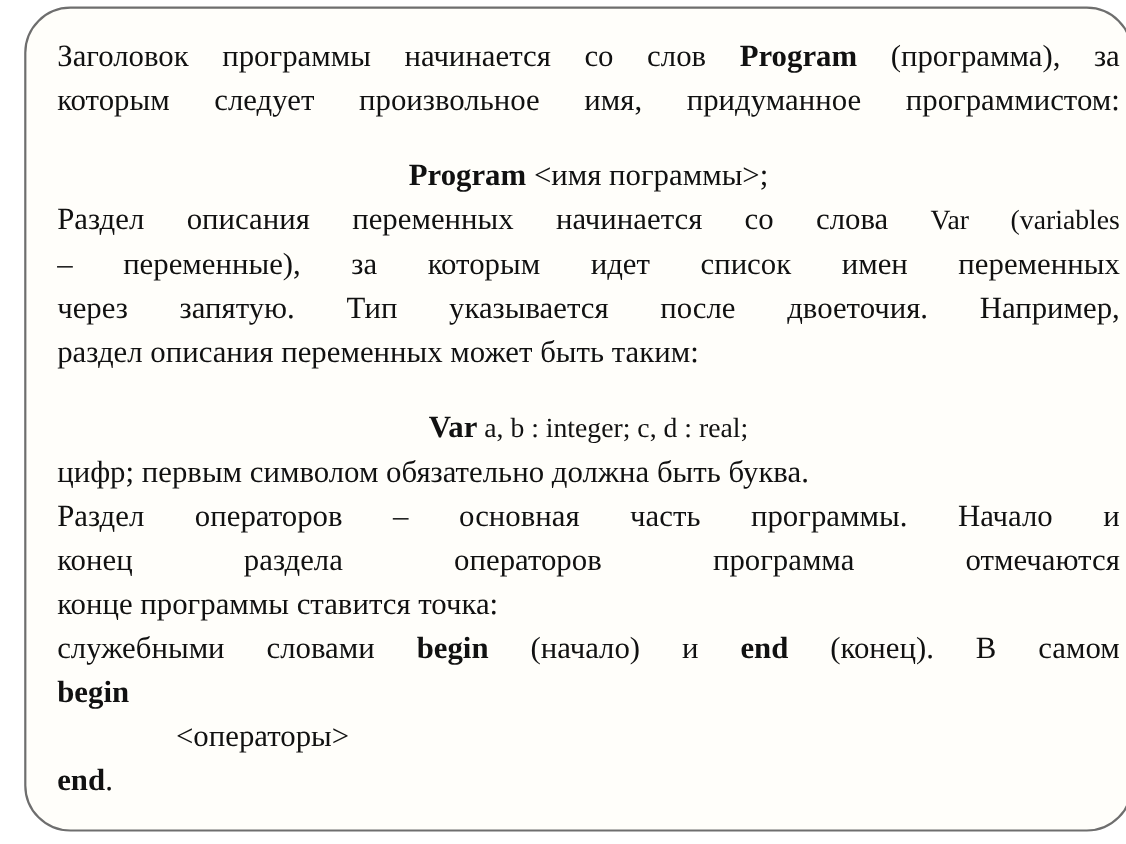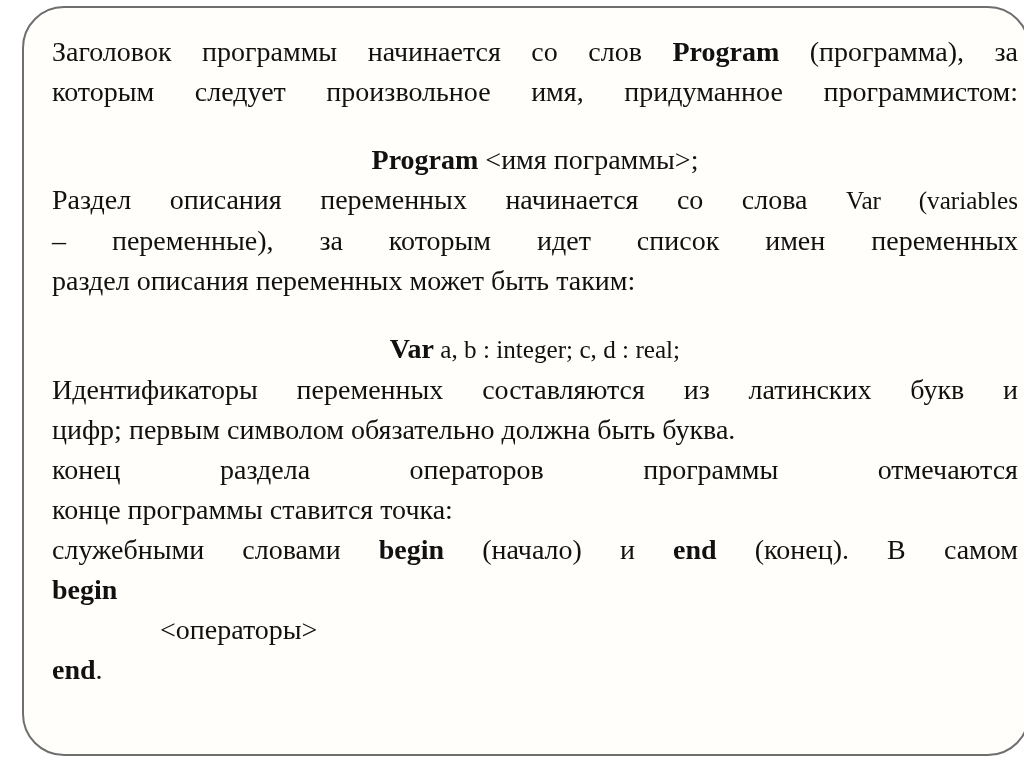--- a/index.html
+++ b/index.html
@@ -42,31 +42,32 @@
     <div class="line just"><span>Заголовок программы начинается со слов </span><span class="kw">Program</span><span> (программа), за</span></div>
 
     <div class="line just"><span>которым следует произвольное имя, придуманное программистом:</span></div>
 
     <div class="line center"><span class="kw">Program</span><span> &lt;имя пограммы&gt;;</span></div>
 
     <div class="line just"><span>Раздел описания переменных начинается со слова </span><span class="lat">Var (variables</span></div>
 
     <div class="line just"><span>– переменные), за которым идет список имен переменных</span></div>
 
+    <div class="line just"><span>через запятую. Тип указывается после двоеточия. Например,</span></div>
 
     <div class="line left"><span>раздел описания переменных может быть таким:</span></div>
 
     <div class="line center"><span class="kw">Var</span><span class="lat"> a, b : integer; c, d : real;</span></div>
 
-    <div class="line just"><span>Идентификаторы переменных составляются из латинских букв и</span></div>
 
     <div class="line left"><span>цифр; первым символом обязательно должна быть буква.</span></div>
 
+    <div class="line just"><span>Раздел операторов – основная часть программы. Начало и</span></div>
 
-    <div class="line just"><span>конец раздела операторов программы отмечаются</span></div>
+    <div class="line just"><span>конец раздела операторов программа отмечаются</span></div>
 
     <div class="line left"><span>конце программы ставится точка:</span></div>
 
     <div class="line just"><span>служебными словами </span><span class="kw">begin</span><span> (начало) и </span><span class="kw">end</span><span> (конец). В самом</span></div>
 
     <div class="line left"><span class="kw">begin</span></div>
 
     <div class="line left indent"><span>&lt;операторы&gt;</span></div>
 
     <div class="line left"><span class="kw">end</span><span>.</span></div>

